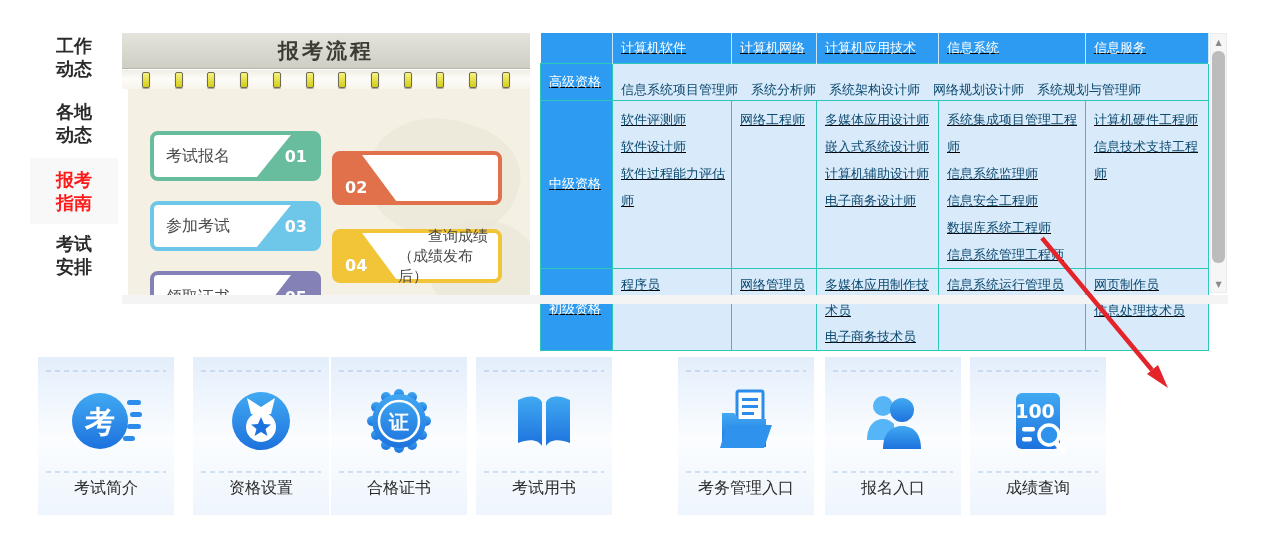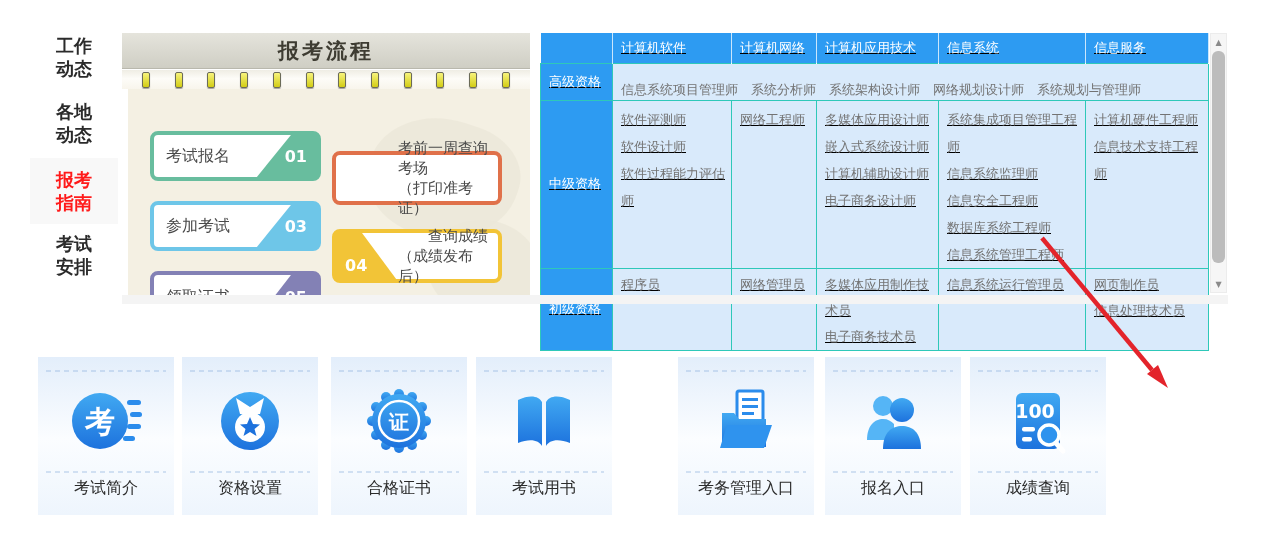--- a/index.html
+++ b/index.html
@@ -29,21 +29,21 @@
   .num-tab { position:absolute; top:0; bottom:0; display:flex; color:#fff; font-size:16px; font-weight:800; }
   .num-right { right:0; width:62px; clip-path:polygon(58% 0,100% 0,100% 100%,3% 100%); align-items:center; justify-content:flex-end; padding-right:10px; }
   .num-left  { left:0; width:62px; clip-path:polygon(0 0,42% 0,97% 100%,0 100%); align-items:flex-end; justify-content:flex-start; padding:0 0 4px 9px; }
 
   
   .qual-wrap { position:absolute; left:540px; top:33px;text-decoration:underline; }
   table.qual { border-collapse:collapse; table-layout:fixed; width:668px; }
   table.qual th, table.qual td { font-weight:normal; }
   .qh { background:var(--tbl-header-bg); color:#fff; font-size:13px; font-weight:bold; text-align:left; padding:0 0 0 8px; height:30px; border-right:1px solid rgba(255,255,255,.75); }
   .lvl { background:var(--tbl-header-bg); color:#fff; font-size:13px; font-weight:bold; text-align:left; padding-left:8px; border:1px solid var(--tbl-border); }
-  td.qcell { background:var(--tbl-cell-bg); border:1px solid var(--tbl-border); font-size:13px; color:#737373; padding:16px 4px 0 8px; }
+  td.qcell { background:var(--tbl-cell-bg); border:1px solid var(--tbl-border); font-size:13px; color:#0c4a6e; padding:16px 4px 0 8px; }
   tr.r-senior td.qcell { height:37px; vertical-align:middle; }
   tr.r-senior span { display:inline-block; margin-right:13px; }
   tr.r-mid td.qcell { height:140px; vertical-align:top; padding-top:5px; white-space:pre-line; line-height:27px; }
   tr.r-junior td.qcell { height:53px; vertical-align:top; padding-top:3px; white-space:pre-line; line-height:26px; }
 
   
   .scrollbar { position:absolute; left:1210px; top:33px; width:17px; height:260px; background:#f6f6f6; border:1px solid #ececec; }
   .sb-arrow { position:absolute; left:0; right:0; height:16px; display:flex; align-items:center; justify-content:center; font-size:8px; color:#8a8a8a; cursor:pointer; }
   .sb-up { top:0; } .sb-down { bottom:0; }
   .sb-thumb { position:absolute; left:1px; width:13px; top:17px; height:212px; background:#bcbcbc; border-radius:6px; cursor:grab; }
@@ -91,24 +91,21 @@
     <div class="pp-body">
       <div class="wm wm1"></div>
       <div class="wm wm2"></div>
 
       <div class="step-card" style="left: 22px; top: 42px; width: 171px; height: 50px; border-color: rgb(104, 189, 158);">
         <div class="step-label">考试报名</div>
         <div class="num-tab num-right" style="background: rgb(104, 189, 158);">01</div>
       </div>
 
       <div class="step-card" style="left: 204px; top: 62px; width: 170px; height: 54px; border-color: rgb(224, 113, 74);">
-        <div class="step-lines">
-            <span>考前一周查询考场</span>
-            <span>（打印准考证）</span>
-          </div>
+        <div class="num-tab num-left" style="background: rgb(224, 113, 74);">02</div>
       </div>
 
       <div class="step-card" style="left: 22px; top: 112px; width: 171px; height: 50px; border-color: rgb(110, 198, 232);">
         <div class="step-label">参加考试</div>
         <div class="num-tab num-right" style="background: rgb(110, 198, 232);">03</div>
       </div>
 
       <div class="step-card" style="left: 204px; top: 140px; width: 170px; height: 54px; border-color: rgb(242, 196, 55);">
         <div class="step-lines">
             <span>查询成绩</span>
@@ -202,21 +199,21 @@
         <text x="30" y="47" font-size="30" font-weight="bold" fill="#fff" text-anchor="middle">考</text>
         <rect x="57" y="15" width="14" height="5" rx="2.5" fill="#2b8cec"></rect>
           <rect x="60" y="27" width="12" height="5" rx="2.5" fill="#2b8cec"></rect>
           <rect x="57" y="39" width="14" height="5" rx="2.5" fill="#2b8cec"></rect>
           <rect x="53" y="51" width="12" height="5" rx="2.5" fill="#2b8cec"></rect>
       </svg>
     </div>
     <div class="card-label">考试简介</div>
   </div>
 
-  <div class="card" style="left:182px;">
+  <div class="card" style="left:193px;">
     <div class="icon-box">
       <svg width="72" height="72" viewBox="0 0 72 72">
           <defs>
             <linearGradient id="g2" x1="0" y1="0" x2="0" y2="1">
               <stop offset="0" stop-color="#41a9f2"></stop>
               <stop offset="1" stop-color="#1d72dd"></stop>
             </linearGradient>
           </defs>
         <circle cx="36" cy="36" r="29" fill="url(#g2)"></circle>
         <path d="M22 13 L36 22 L50 13 L46 29 L26 29 Z" fill="#fff"></path>

